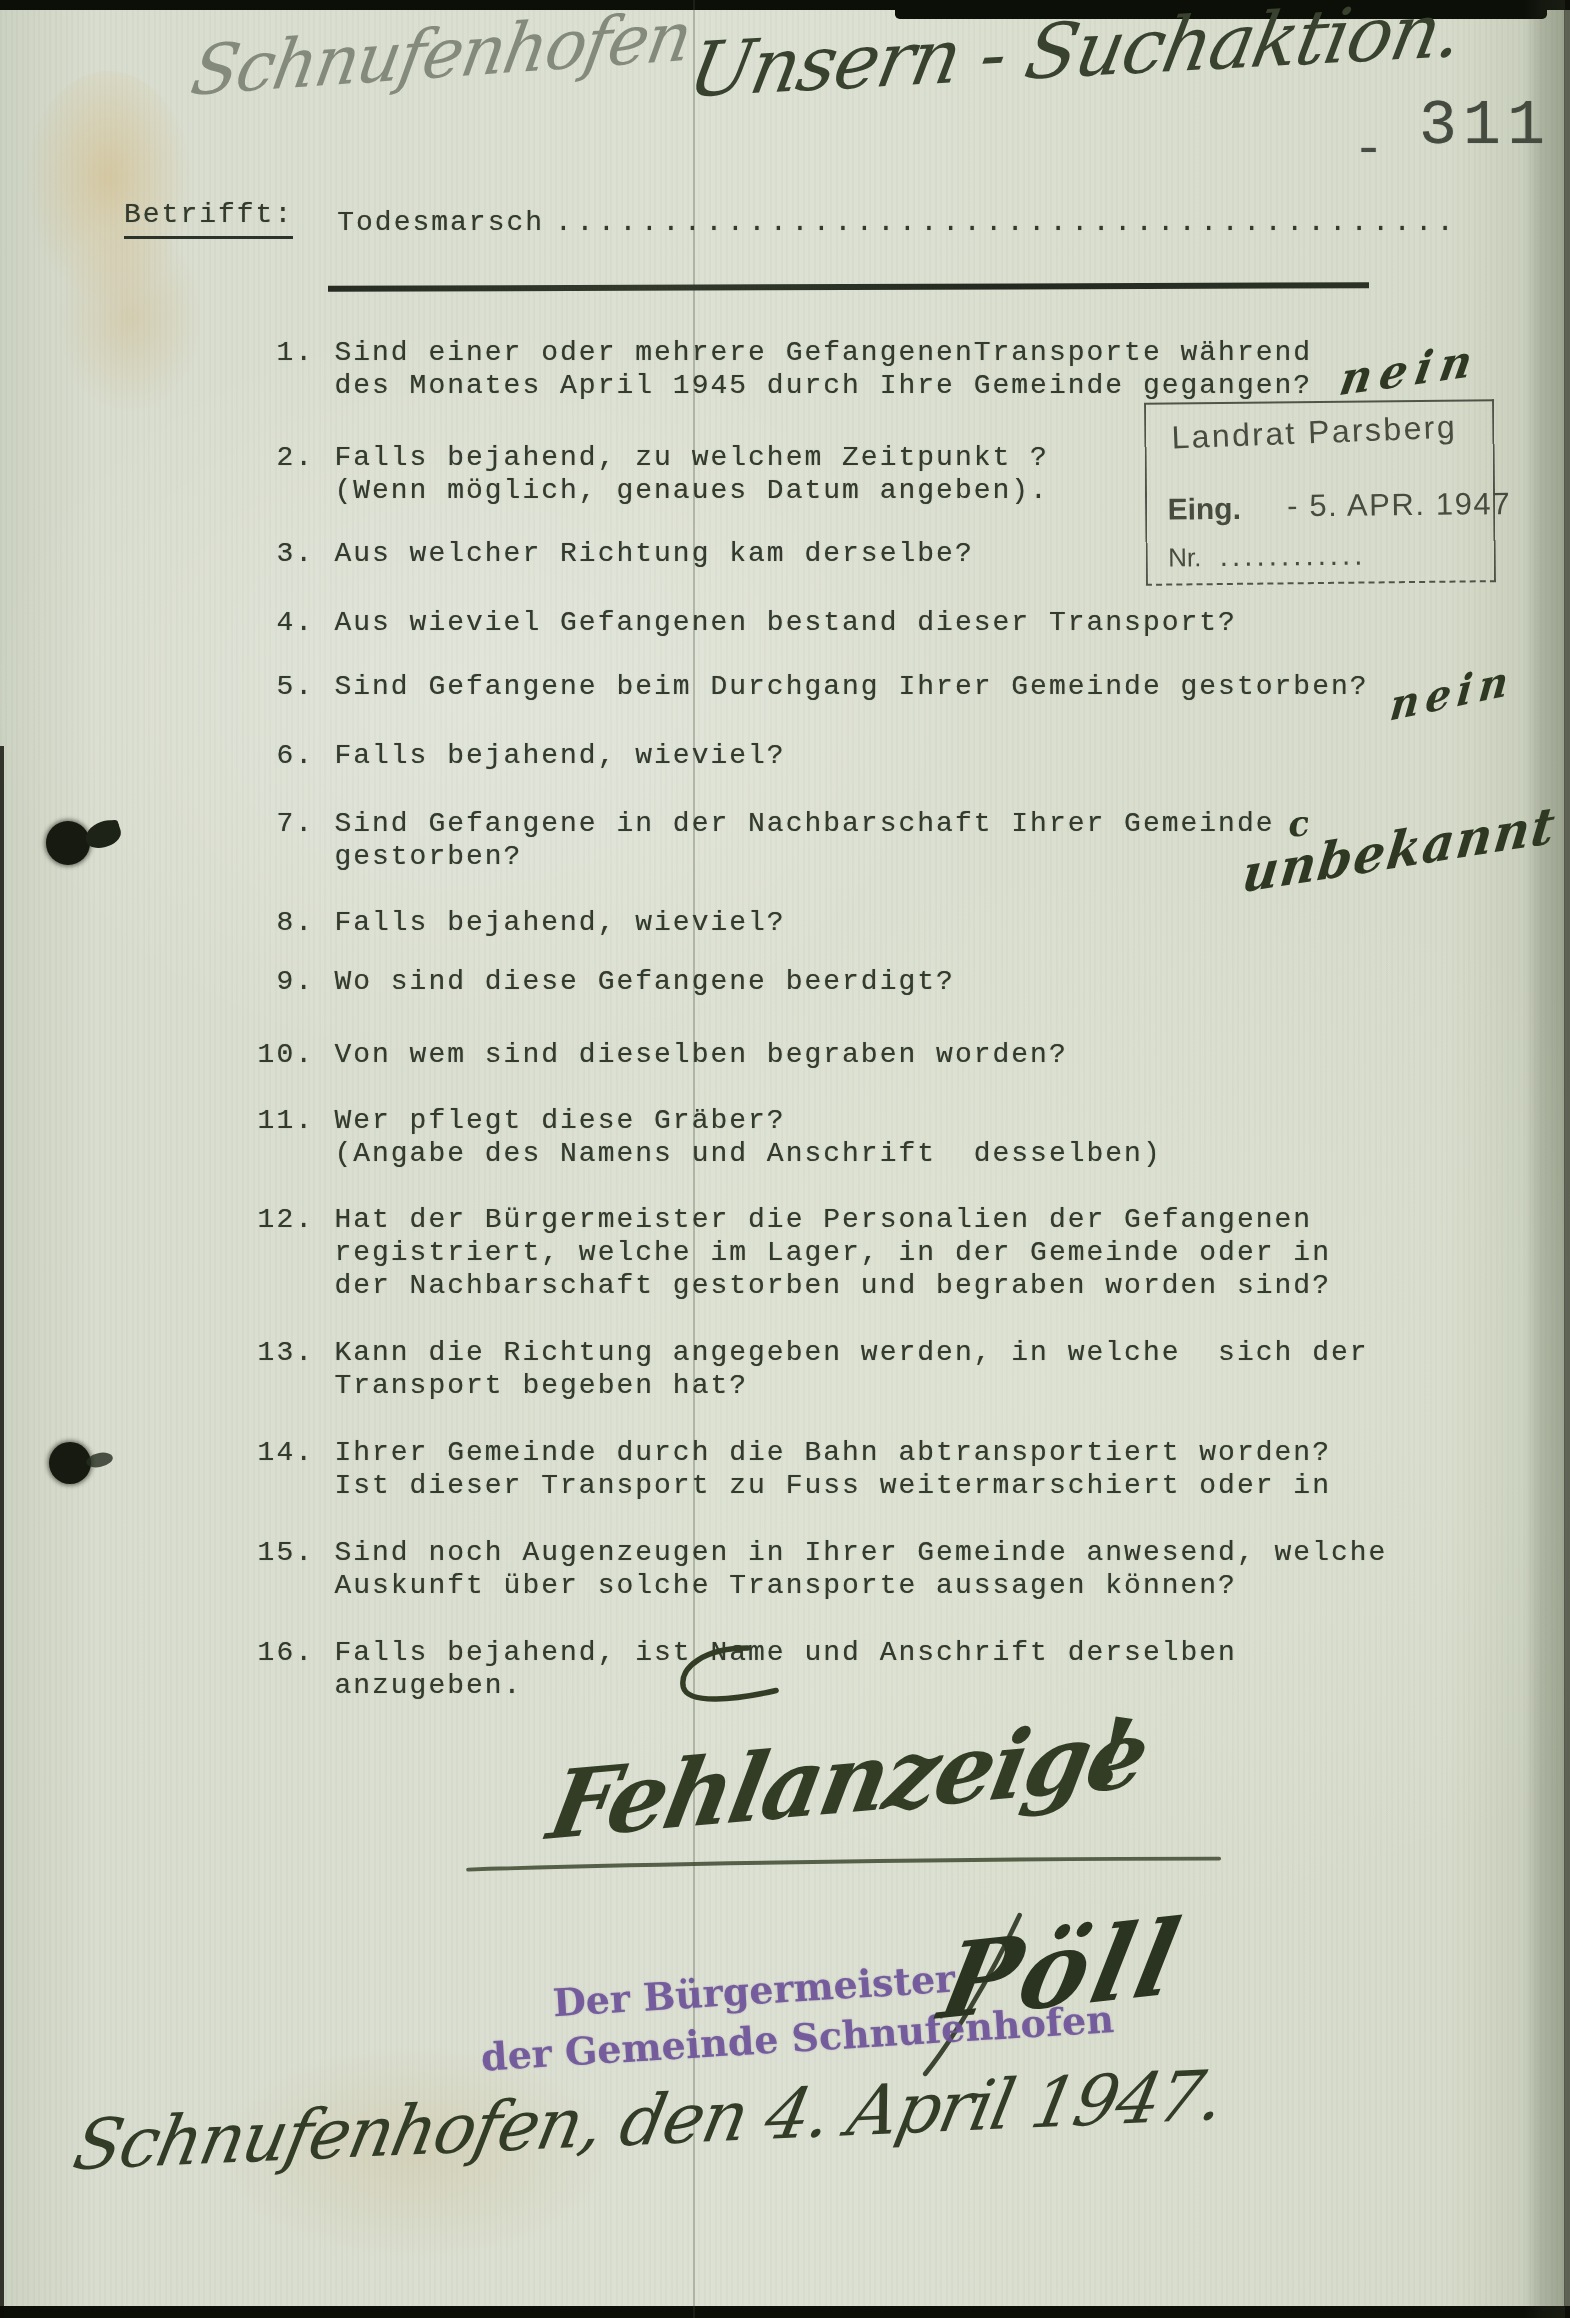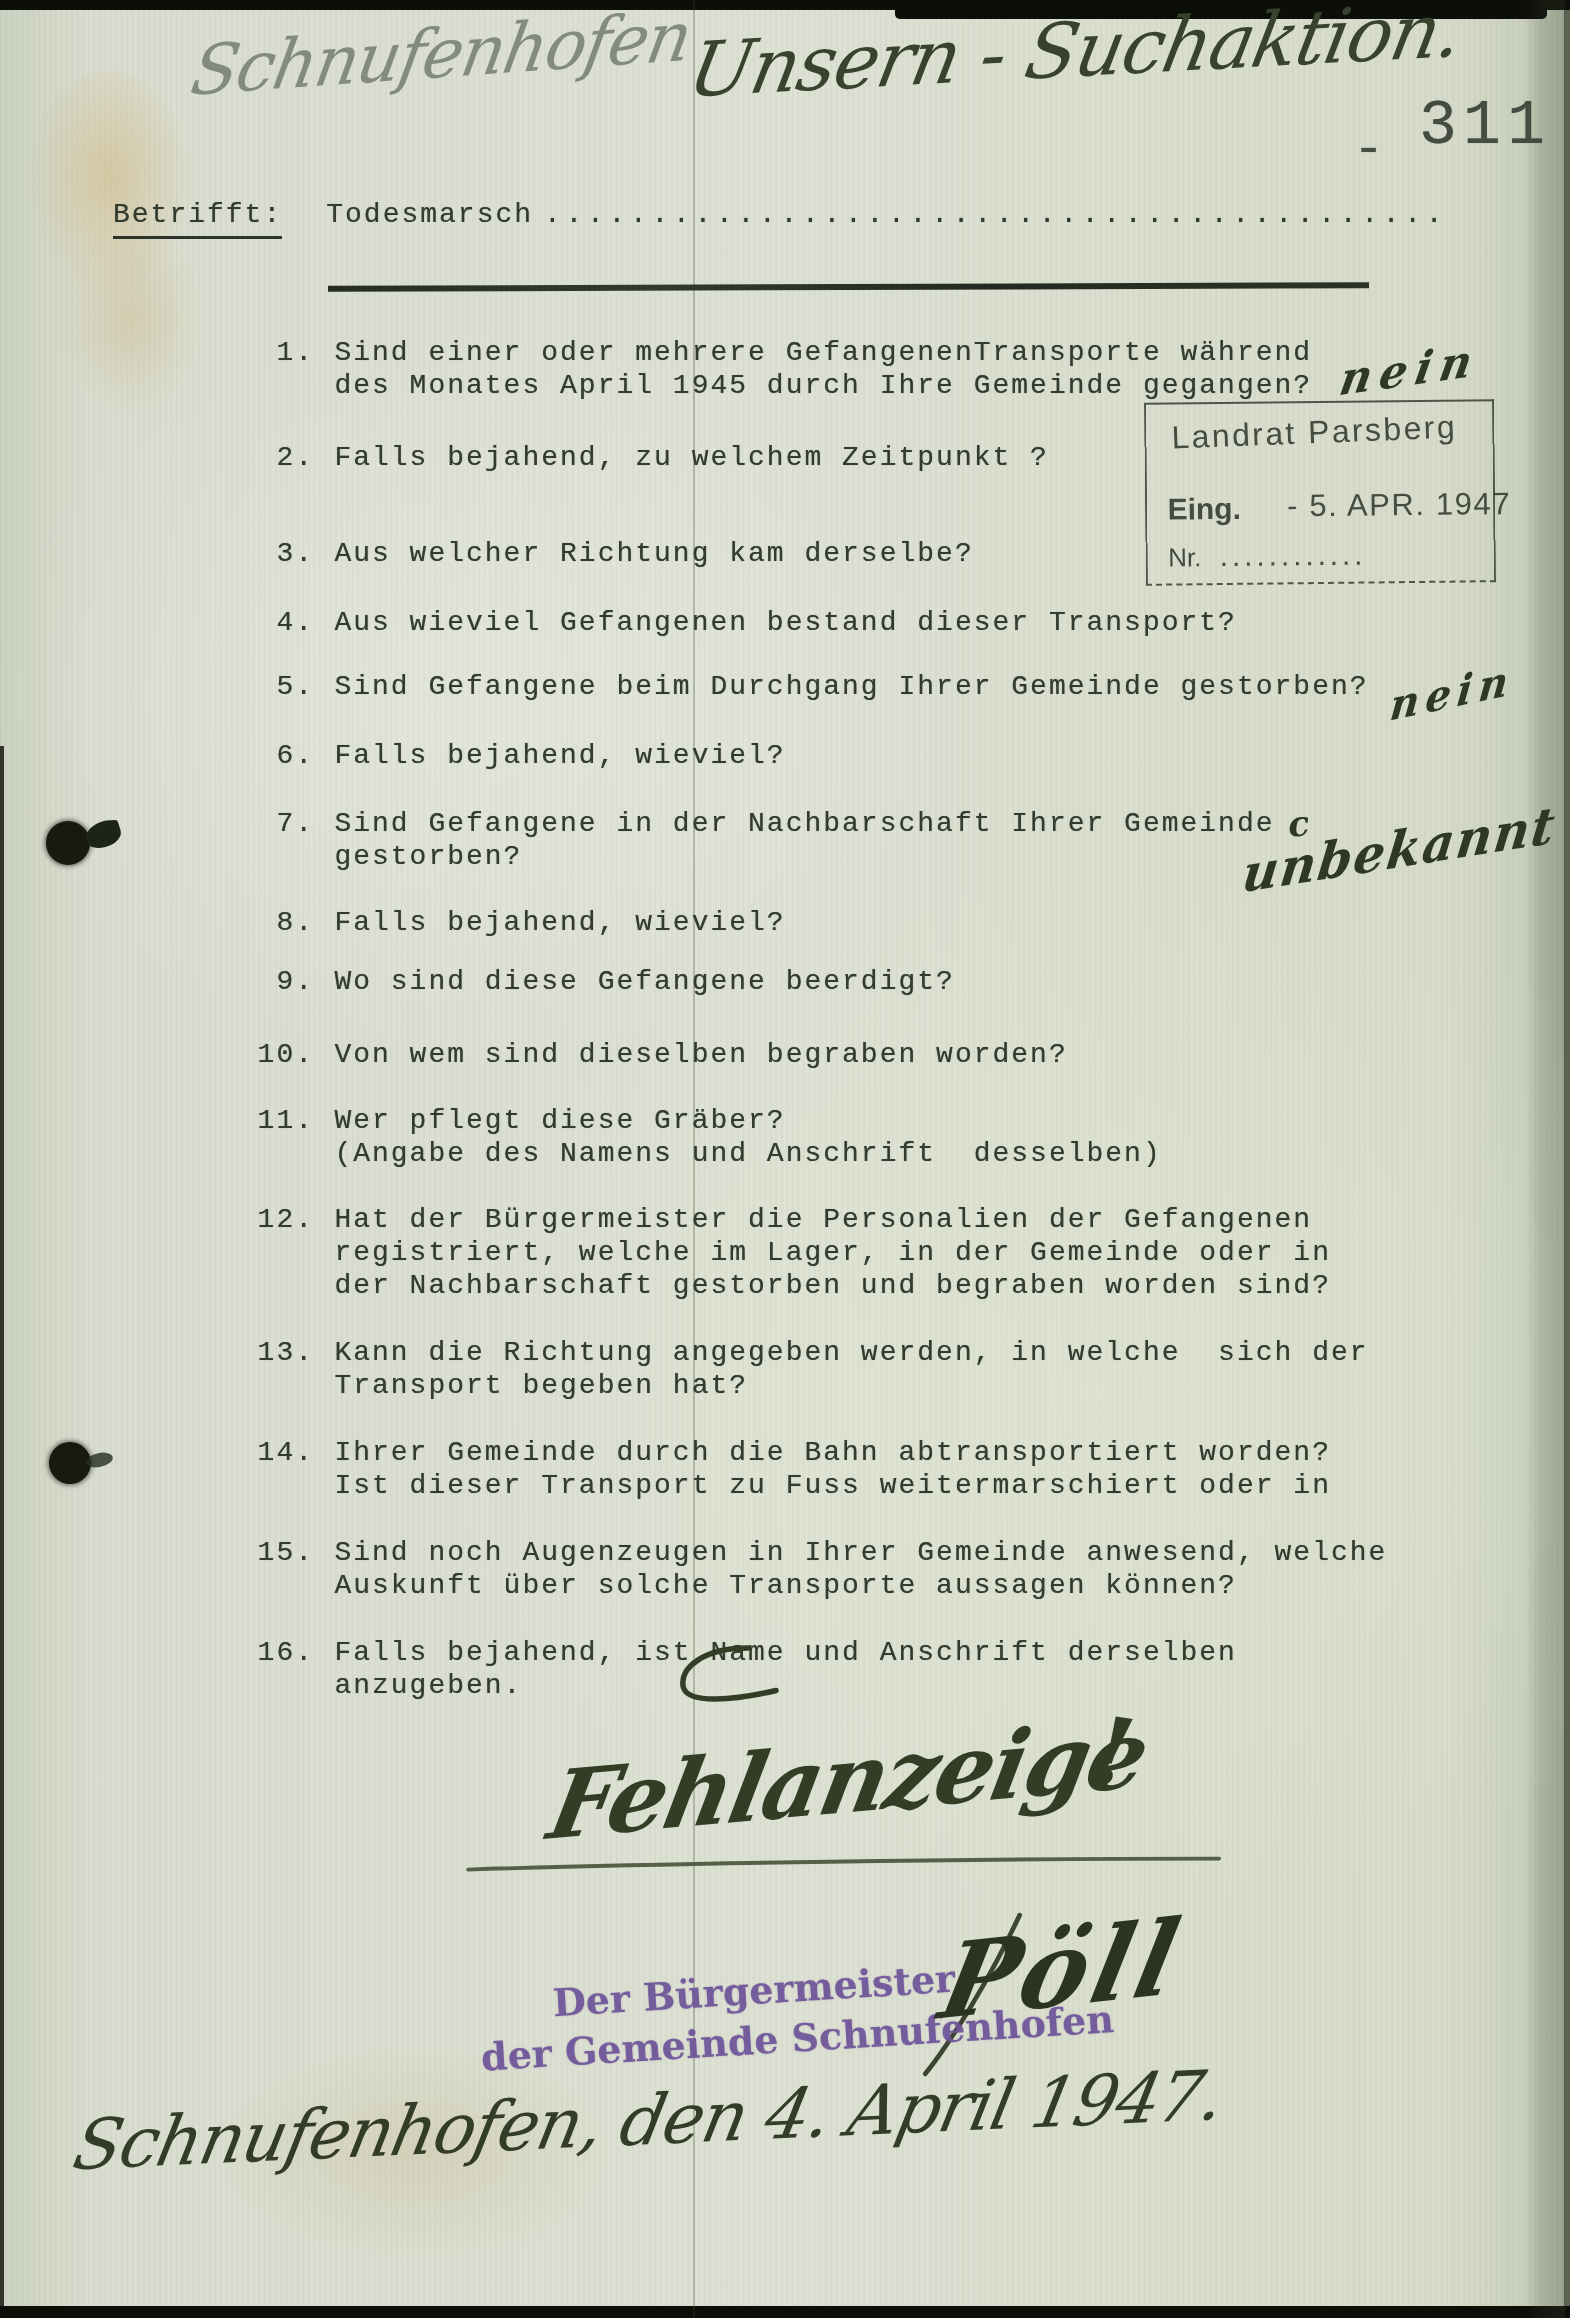--- a/index.html
+++ b/index.html
@@ -44,21 +44,21 @@
   <div class="abs" style="left:85px;top:822px;width:36px;height:25px;background:#1d2417;border-radius:60% 40% 50% 50%;transform:rotate(-18deg);box-shadow:6.3px -4.7px 0 -6.3px #1d2417;"></div>
   <div class="holeblob" style="left:49px;top:1442px;width:42px;height:42px;"></div>
   <div class="abs" style="left:86px;top:1453px;width:27px;height:14px;background:#252e20;border-radius:50%;transform:rotate(-12deg);opacity:.8;"></div>
 
   <div class="abs pencil" style="left:192px;top:14px;font-size:68px;transform:rotate(-4deg) skewX(-14deg);letter-spacing:-1.6px;">Schnufenhofen</div>
   <div class="abs hand" style="left:690px;top:6.3px;font-size:75px;transform:rotate(-3deg) skewX(-14deg);letter-spacing:-1.6px;color:#39422f;">Unsern - Suchaktion.</div>
 
   <div class="abs type" style="left:1353px;top:134px;font-size:52px;color:#474d42;">-</div>
   <div class="abs type" style="left:1419px;top:110px;font-size:63px;letter-spacing:6.3px;color:#454b40;">311</div>
 
-  <div class="abs" style="left:113px;top:198px;display:flex;align-items:flex-start;">
+  <div class="abs" style="left:124px;top:198px;display:flex;align-items:flex-end;">
     <span class="type" style="border-bottom:3.1px solid #2c332a;padding-bottom:4.7px;">Betrifft:</span>
     <span class="type" style="margin-left:44px;">Todesmarsch</span>
     <span class="type" style="margin-left:11px;letter-spacing:4.7px;">..........................................</span>
   </div>
 
   <div class="abs" style="left:328px;top:284px;width:1041px;height:5.5px;background:linear-gradient(90deg,#262c22 0,#323a2c 30%,#232920 65%,#2c3326 100%);transform:rotate(-0.2deg);box-shadow:0 -4.7px 0 -3.1px rgba(45,52,40,0.5);"></div>
 
   <div class="abs" style="left:1145px;top:401px;width:346px;height:179px;border:2.4px solid rgba(42,48,38,0.85);border-bottom-style:dashed;transform:rotate(-0.6deg);opacity:.92;font-family:'Liberation Sans',sans-serif;color:#3a4034;">
     <div style="position:absolute;left:25px;top:11px;font-size:32px;letter-spacing:2.4px;transform:rotate(-1.6deg);white-space:pre;">Landrat Parsberg</div>
     <div style="position:absolute;left:20.4px;top:88px;font-size:30px;white-space:pre;font-weight:bold;">Eing.</div>
@@ -66,21 +66,21 @@
     <div style="position:absolute;left:20.4px;top:138px;font-size:26px;white-space:pre;">Nr.</div>
     <div style="position:absolute;left:72px;top:135px;font-size:30px;letter-spacing:3.9px;white-space:pre;">............</div>
   </div>
 
   <div class="qrow type" style="top:336px;">
     <div class="qnum">1.</div>
     <div class="qtext"><div>Sind einer oder mehrere GefangenenTransporte während</div><div>des Monates April 1945 durch Ihre Gemeinde gegangen?</div></div>
   </div>
   <div class="qrow type" style="top:441px;">
     <div class="qnum">2.</div>
-    <div class="qtext"><div>Falls bejahend, zu welchem Zeitpunkt ?</div></div>
+    <div class="qtext"><div>Falls bejahend, zu welchem Zeitpunkt ?</div><div>(Wenn möglich, genaues Datum angeben).</div></div>
   </div>
   <div class="qrow type" style="top:537px;">
     <div class="qnum">3.</div>
     <div class="qtext"><div>Aus welcher Richtung kam derselbe?</div></div>
   </div>
   <div class="qrow type" style="top:606px;">
     <div class="qnum">4.</div>
     <div class="qtext"><div>Aus wieviel Gefangenen bestand dieser Transport?</div></div>
   </div>
   <div class="qrow type" style="top:670px;">

